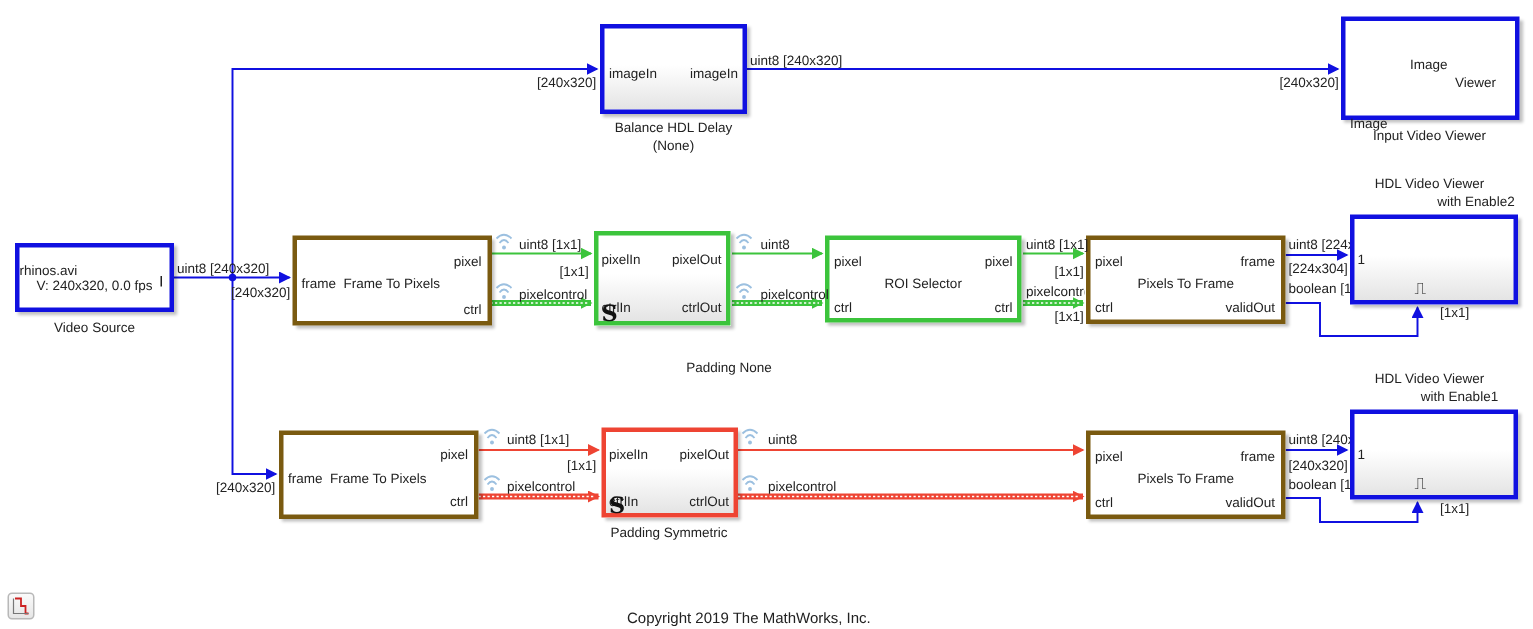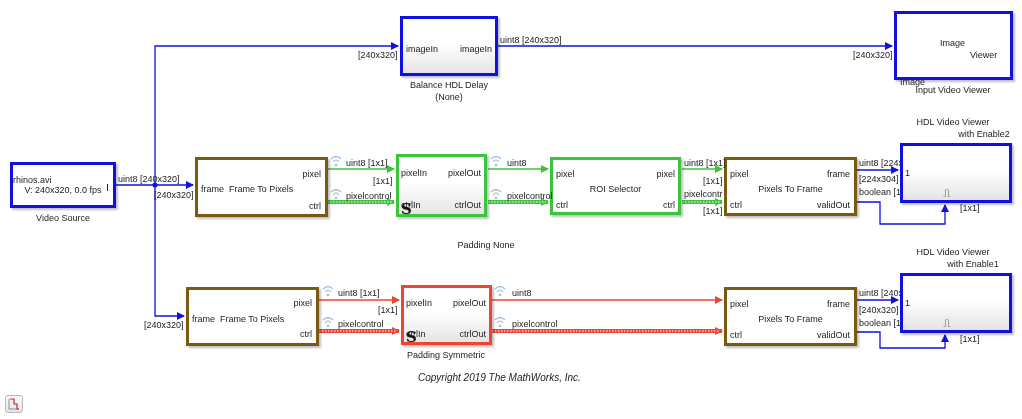--- a/index.html
+++ b/index.html
@@ -11,21 +11,21 @@
   .blk.blue { border:3px solid #1010e0; box-shadow:2px 2px 2px rgba(0,0,0,0.25); }
   .blk.brown { border:3px solid #7a5a10; box-shadow:2px 2px 2px rgba(0,0,0,0.25); }
   .blk.green { border:3px solid #3cc43c; box-shadow:2px 2px 2px rgba(0,0,0,0.25); }
   .blk.red { border:3px solid #ee4433; box-shadow:2px 2px 2px rgba(0,0,0,0.25); }
   .t { position:absolute; white-space:nowrap; font-size:9px; line-height:10px; color:#222; }
   .cap { position:absolute; white-space:nowrap; font-size:9px; line-height:12px; color:#222; transform:translateX(-50%); }
   .sig { position:absolute; white-space:nowrap; font-size:9px; line-height:10px; color:#222; }
   .sfunc { position:absolute; font-family:"DejaVu Serif", serif; font-size:15px; font-weight:bold; color:#111; line-height:14px; }
   .down-arrow { position:absolute; width:0; height:0; }
   .pulse { position:absolute; font-size:11px; color:#111; line-height:11px; }
-  .footer { position:absolute; top:372px; left:418px; font-size:10px; color:#222; white-space:nowrap;font-style:italic; }
+  .footer { position:absolute; top:407px; left:418px; font-size:10px; color:#222; white-space:nowrap; }
   .corner-btn { position:absolute; left:5px; top:395px; width:18px; height:18px; box-sizing:border-box;
                 border:1px solid #b8b8b8; border-radius:3px; background:linear-gradient(#fafafa,#e6e6e6); }
 </style>
 </head>
 <body>
 
 <svg id="canvas" width="1022" height="419">
   <defs>
     <marker id="arB" markerWidth="8" markerHeight="8" refX="7" refY="4" orient="auto" markerUnits="userSpaceOnUse">
         <path d="M0,0 L8,4 L0,8 z" fill="#1010e0"></path>

